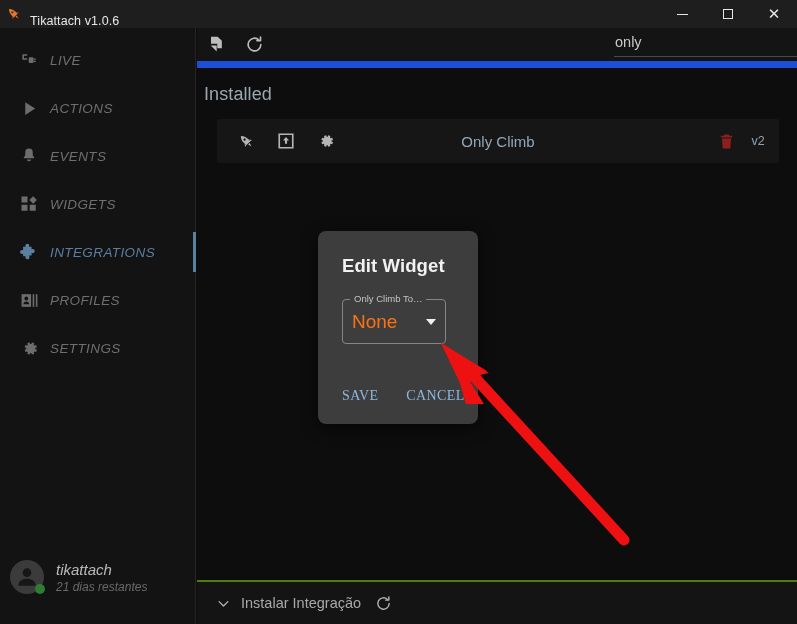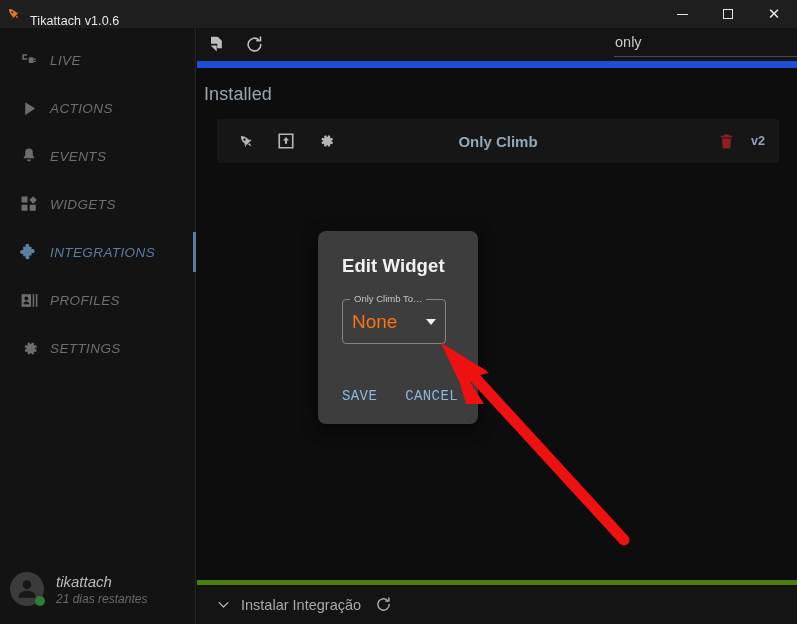--- a/index.html
+++ b/index.html
@@ -78,21 +78,21 @@
     display: none;
     position: absolute; right: -1px; top: 4px;
     width: 3px; height: 40px;
     background: #5b7fa0;
   }
   .nav-item.active .active-bar { display: block; }
   .nav-icon svg { fill: #6d6d6d; }
 
   
   .user-box {
-    position: absolute; left: 0; bottom: 4px;
+    position: absolute; left: 0; bottom: 16px;
     width: 196px; height: 62px;
     display: flex; align-items: center;
     padding-left: 10px;
   }
   .avatar {
     position: relative;
     width: 34px; height: 34px; border-radius: 50%;
     background: #3b3b3b;
     display: flex; align-items: center; justify-content: center;
     flex: none;
@@ -137,21 +137,21 @@
     color: #c9c9c9; font-size: 14.5px;
     font-family: "Liberation Sans", sans-serif;
     padding: 0 0 3px 1px;
   }
   .section-title {
     padding: 16px 0 0 7px;
     font-size: 18px; color: #9ba7b0;
     letter-spacing: .1px;
   }
 
-  .item-list { padding: 14px 18px 0 20px; font-weight: bold; }
+  .item-list { padding: 14px 18px 0 20px; }
   .int-row {
     position: relative;
     height: 44px;
     background: #161616;
     border-radius: 2px;
     display: flex; align-items: center;
   }
   .row-icons { display: flex; align-items: center; padding-left: 9px; }
   .row-icon {
     width: 40px; height: 44px;
@@ -176,21 +176,21 @@
   .row-version {
     width: 30px; text-align: center;
     font-size: 12.5px; color: #8fa3b4;
   }
 
   
   .bottom-bar {
     position: absolute; left: 0; bottom: 0;
     width: 600px; height: 44px;
     background: #141414;
-    border-top: 5px solid #4d7c0f;
+    border-top: 2px solid #4d7c0f;
     display: flex; align-items: center;
     padding-left: 12px;
   }
   .bb-chevron {
     width: 28px; height: 28px;
     display: flex; align-items: center; justify-content: center;
   }
   .bb-chevron svg { fill: none; stroke: #b8b8b8; stroke-width: 2; }
   .bb-text {
     font-size: 14.5px; color: #a9a9a9;
@@ -239,21 +239,21 @@
     border-left: 5.5px solid transparent;
     border-right: 5.5px solid transparent;
     border-top: 6px solid #f0f0f0;
   }
   .dlg-actions {
     position: absolute; left: 20px; bottom: 14px;
     display: flex; align-items: center;
   }
   .dlg-btn {
     background: none; border: none;
-    font-family: Liberation Mono, monospace;
+    font-family: Liberation Serif, serif;
     font-size: 14px; color: #8cb8e0;
     letter-spacing: .4px;
     padding: 6px 4px;
     cursor: pointer;
   }
   .dlg-btn + .dlg-btn { margin-left: 20px; }
 
   
   .annot {
     position: absolute; left: 0; top: 0;

